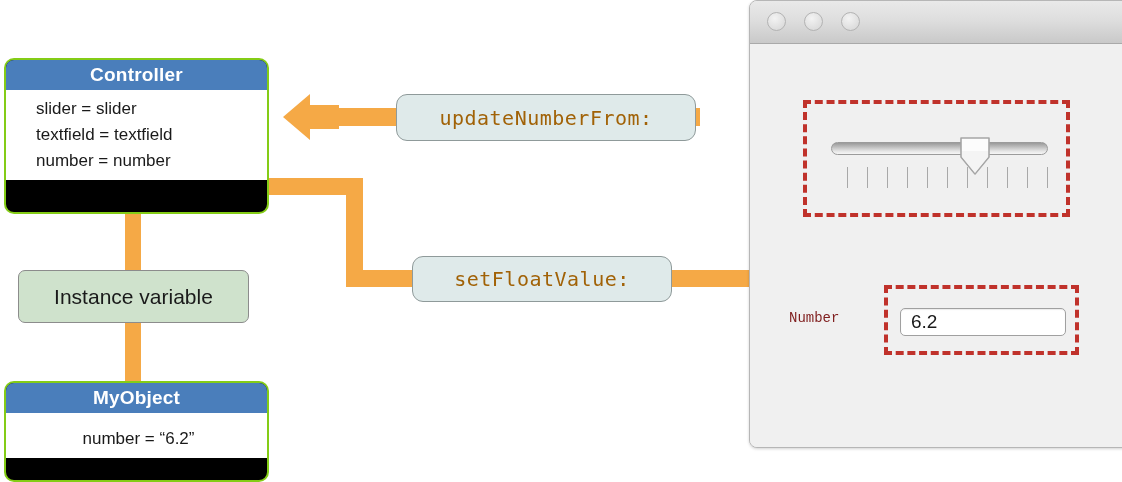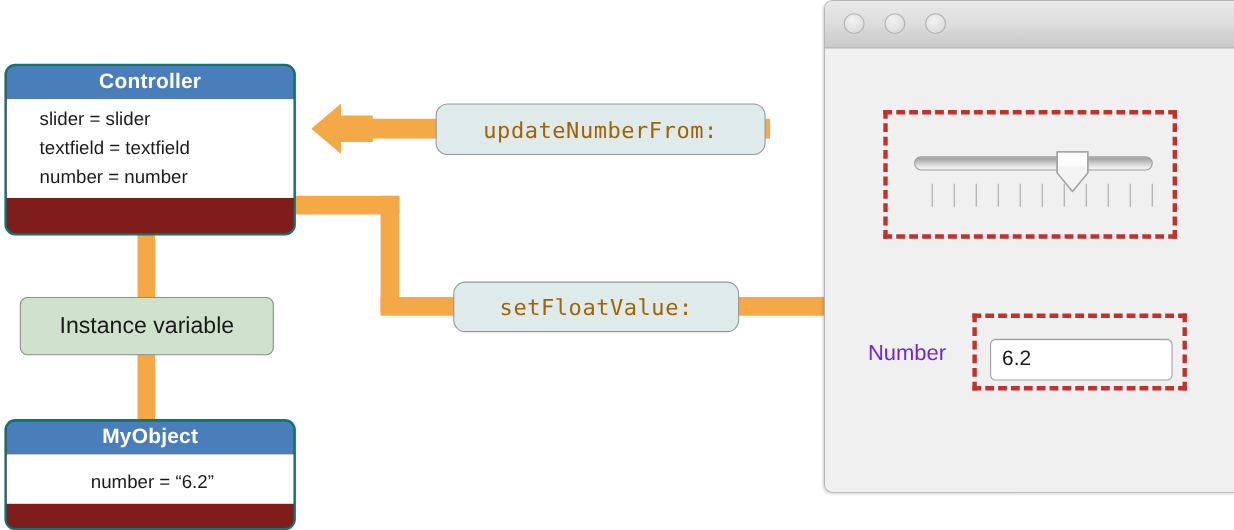--- a/index.html
+++ b/index.html
@@ -17,23 +17,23 @@
     background: #ffffff;
     overflow: hidden;
   }
 
   
   .abs { position: absolute; }
 
   
   .classbox {
     position: absolute;
-    border: 2px solid #0f766e;
+    border: 2px solid #84cc16;
     border-radius: 10px;
-    background: #7f1d1d;
+    background: #000000;
     box-sizing: border-box;
     overflow: hidden;
   }
   .classbox .hdr {
     background: #4a7ebb;
     color: #ffffff;
     font-weight: bold;
     font-size: 19px;
     text-align: center;
     line-height: 30px;
@@ -147,23 +147,24 @@
     border-radius: 5px;
     font-size: 19px;
     color: #1a1a1a;
     display: flex;
     align-items: center;
     padding-left: 10px;
     box-shadow: inset 0 1px 1px rgba(0,0,0,.08);
   }
   .fieldlabel {
     position: absolute;
-    font-size: 20px;
-    color: #6d28d9;
+    font-size: 14px;
+    color: #7f1d1d;
     white-space: nowrap;
+    font-family: Liberation Mono, monospace;
   }
   svg { display: block; }
 </style>
 </head>
 <body>
 
 <div id="canvas">
 
   <div class="orange" style="left:125px; top:211px; width:16px; height:72px;"></div>
   <div class="orange" style="left:125px; top:313px; width:16px; height:72px;"></div>
@@ -208,21 +209,21 @@
     <span class="slider-tick abs" style="left:987px;  top:167px; height:21px;"></span>
     <span class="slider-tick abs" style="left:1007px; top:167px; height:21px;"></span>
     <span class="slider-tick abs" style="left:1027px; top:167px; height:21px;"></span>
     <span class="slider-tick abs" style="left:1047px; top:167px; height:21px;"></span>
   </div>
 
   <div class="dashed" style="left:884px; top:285px; width:195px; height:70px;"></div>
 
   <span class="fieldlabel" style="left:789px; top:310px;">Number</span>
 
-  <div class="textfield" style="left:900px; top:308px; width:166px; height:38px;">
+  <div class="textfield" style="left:900px; top:308px; width:166px; height:28px;">
     <span>6.2</span>
   </div>
 
   <div class="msgpill" style="left:396px; top:94px; width:300px; height:47px;">
     <span>updateNumberFrom:</span>
   </div>
 
   <div class="msgpill" style="left:412px; top:256px; width:260px; height:46px;">
     <span>setFloatValue:</span>
   </div>

